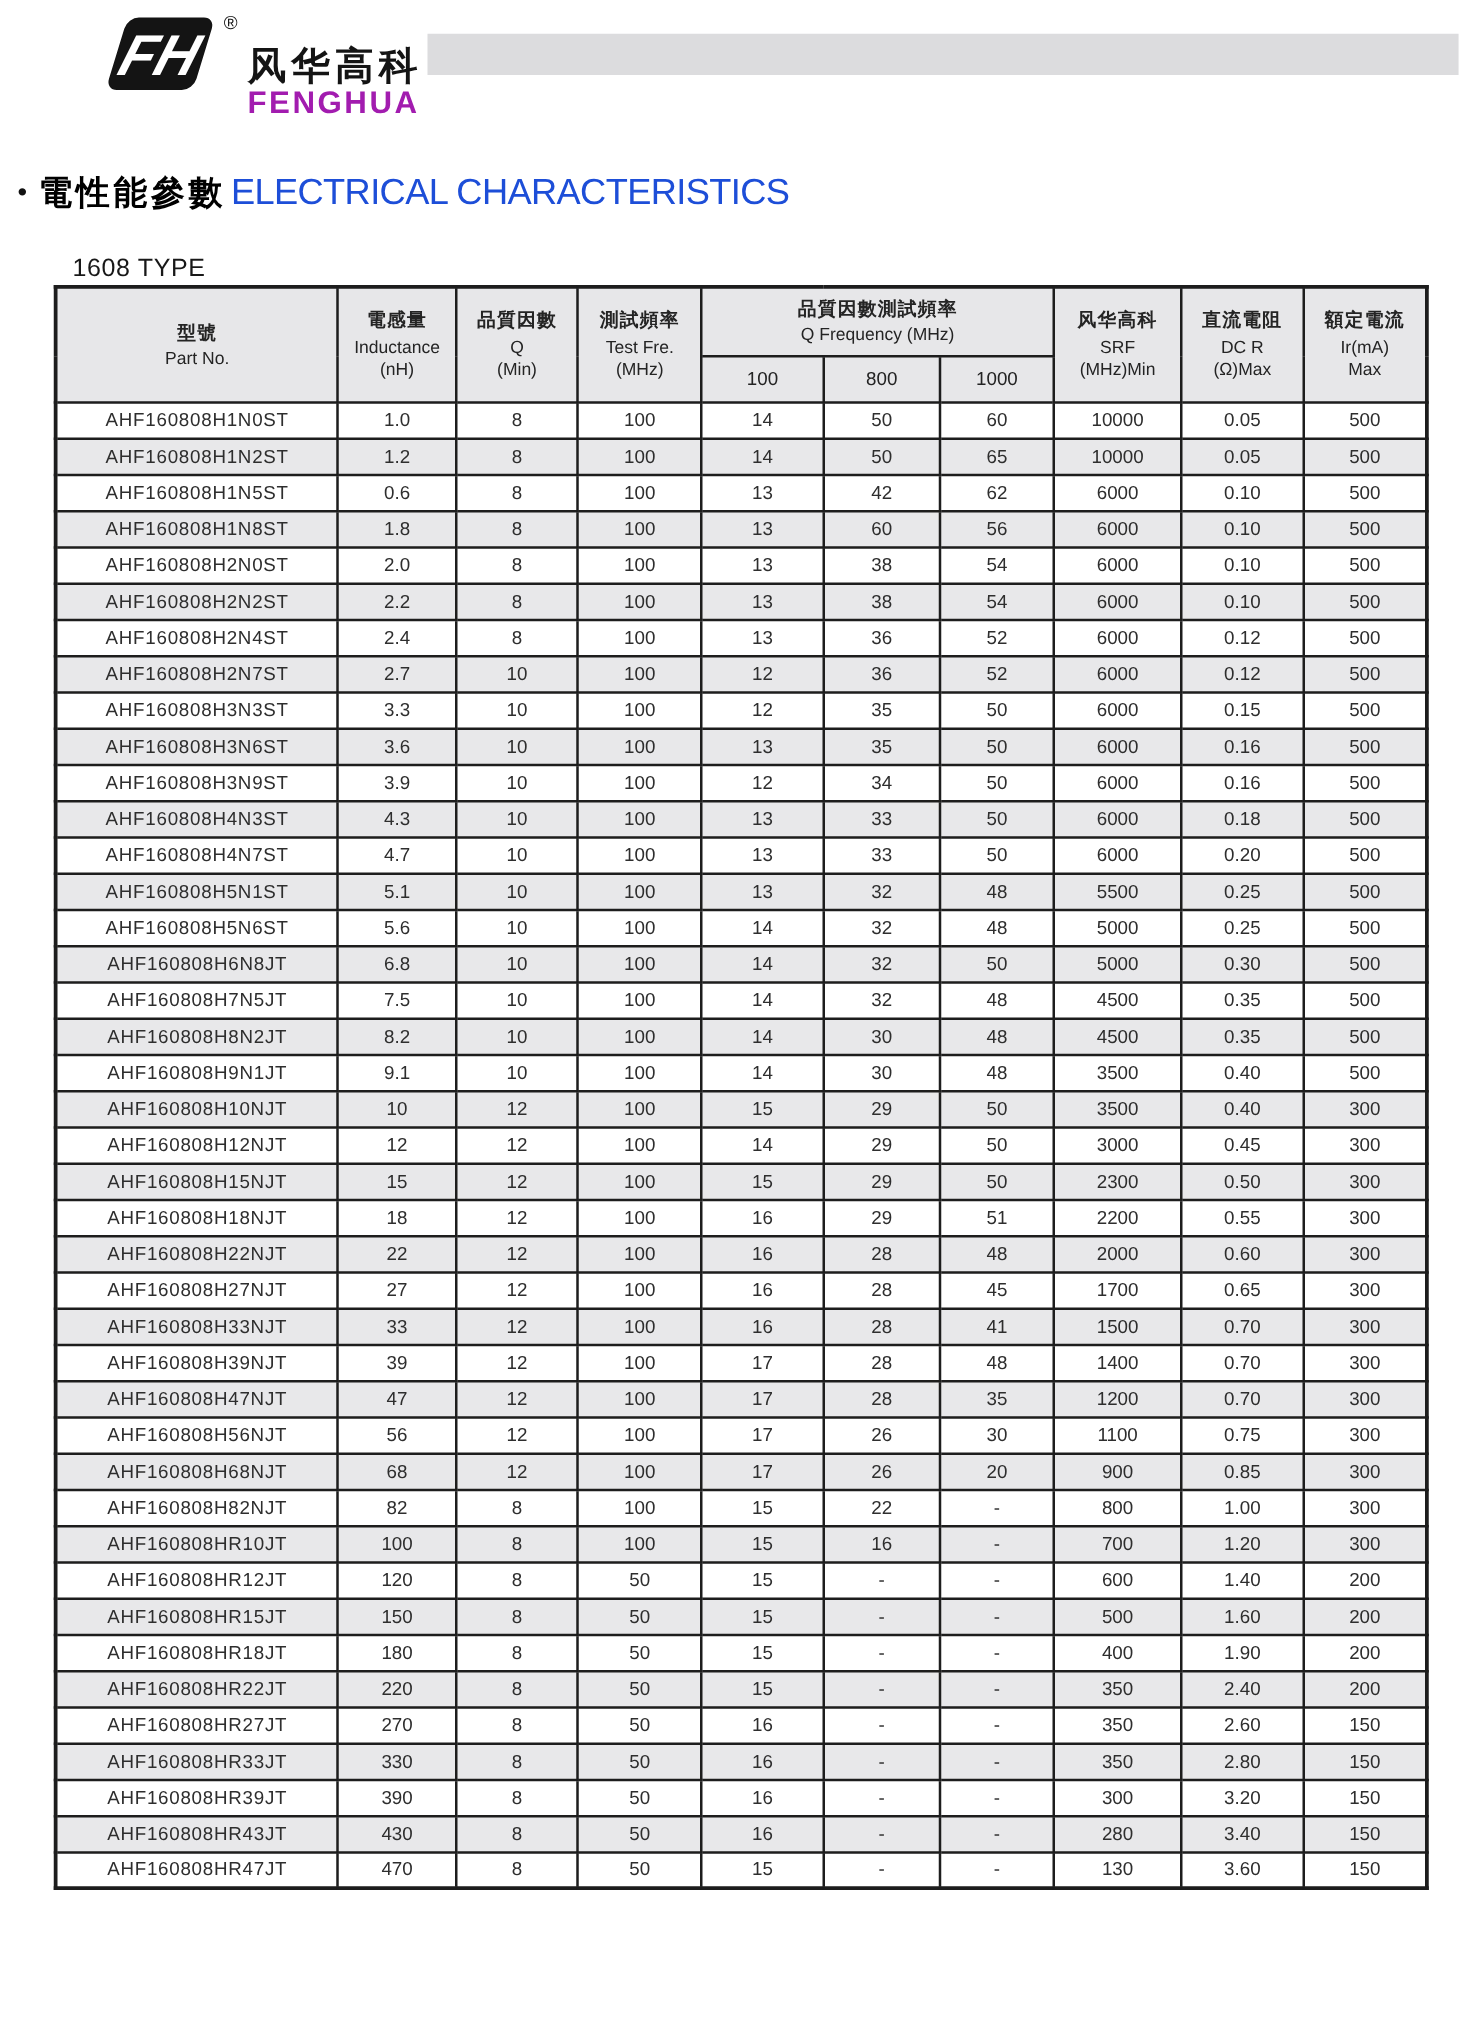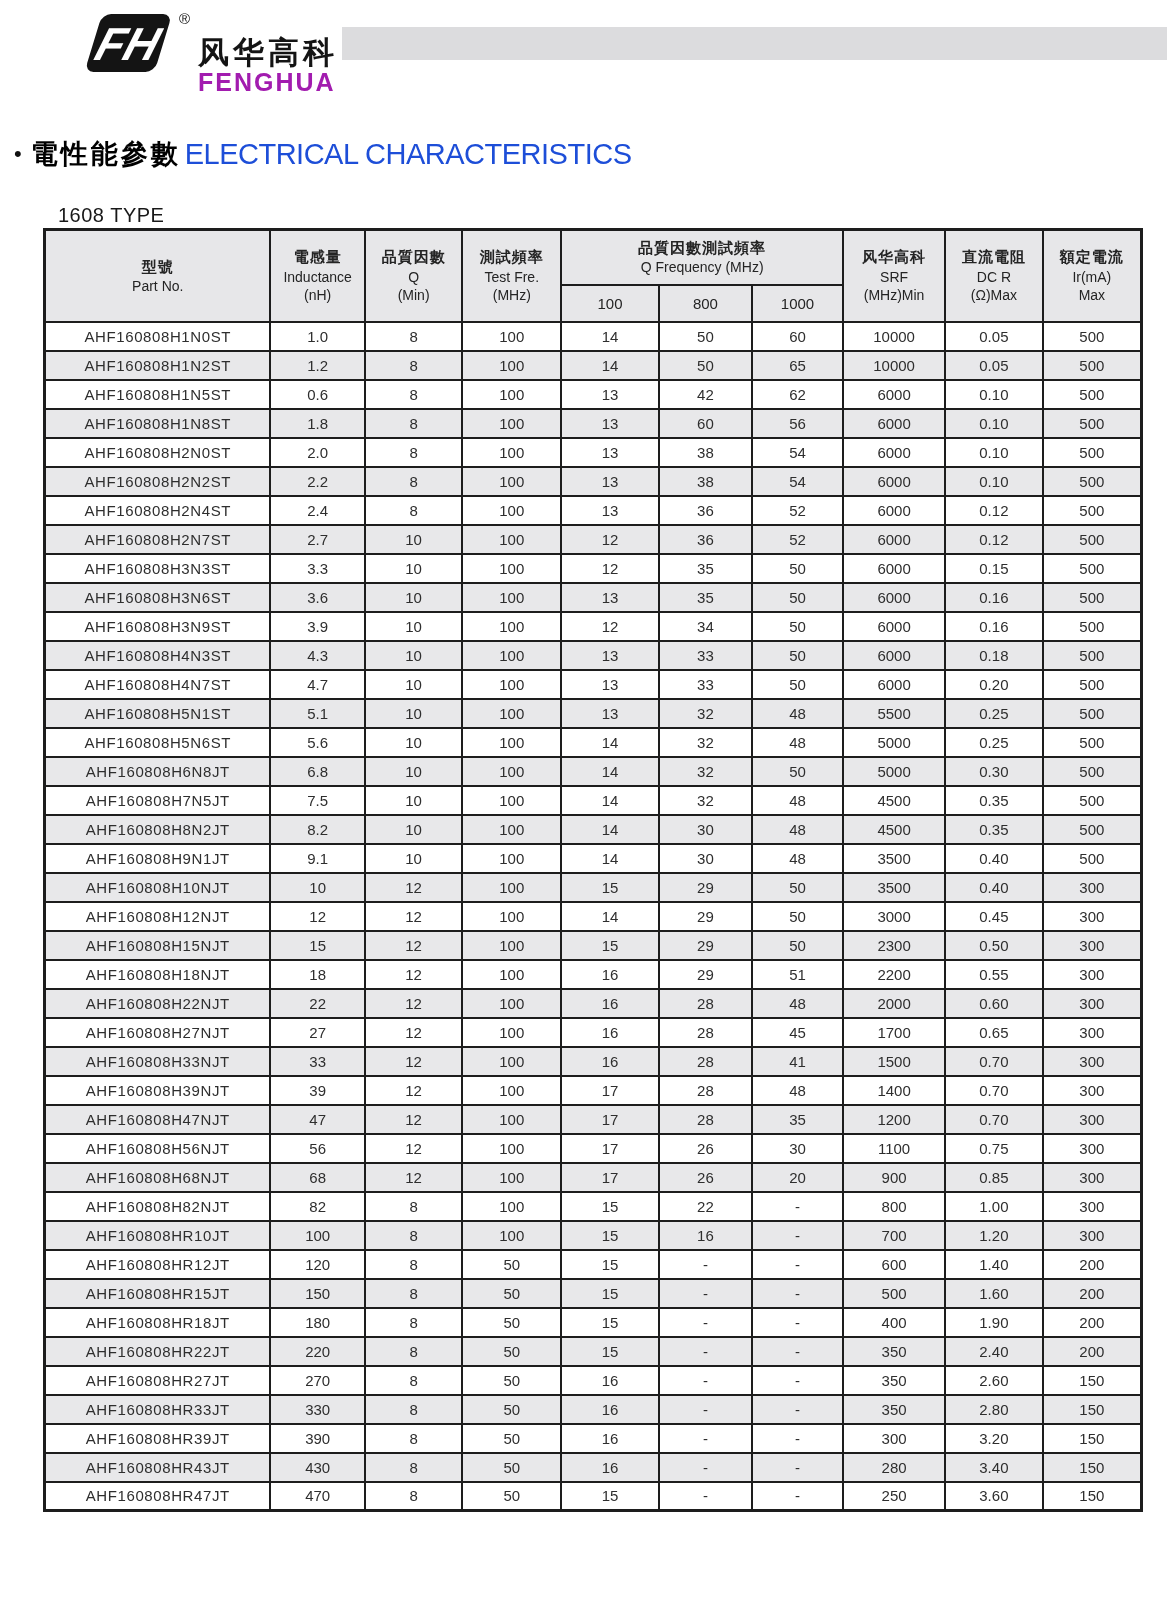--- a/index.html
+++ b/index.html
@@ -618,20 +618,20 @@
           <td>150</td>
         </tr>
         <tr>
           <td class="part-no">AHF160808HR47JT</td>
           <td>470</td>
           <td>8</td>
           <td>50</td>
           <td>15</td>
           <td>-</td>
           <td>-</td>
-          <td>250</td>
+          <td>130</td>
           <td>3.60</td>
           <td>150</td>
         </tr>
       </tbody>
   </table>
 
 </div>
 
 </body></html>

